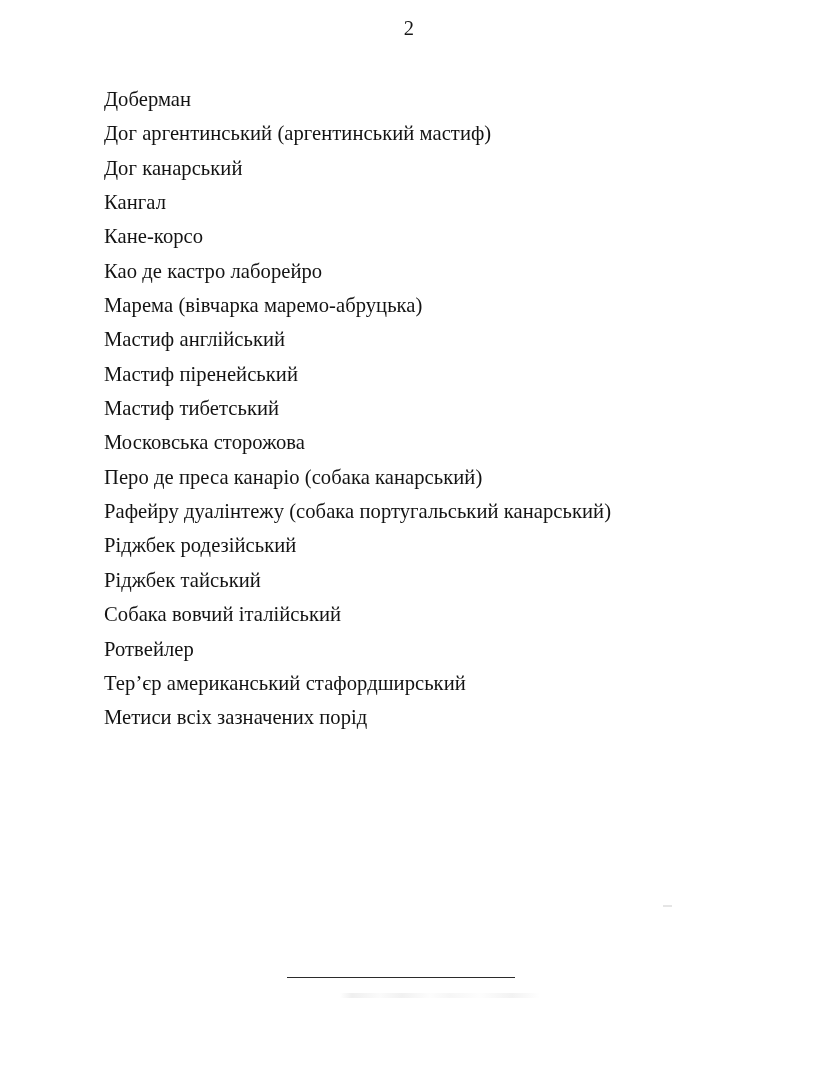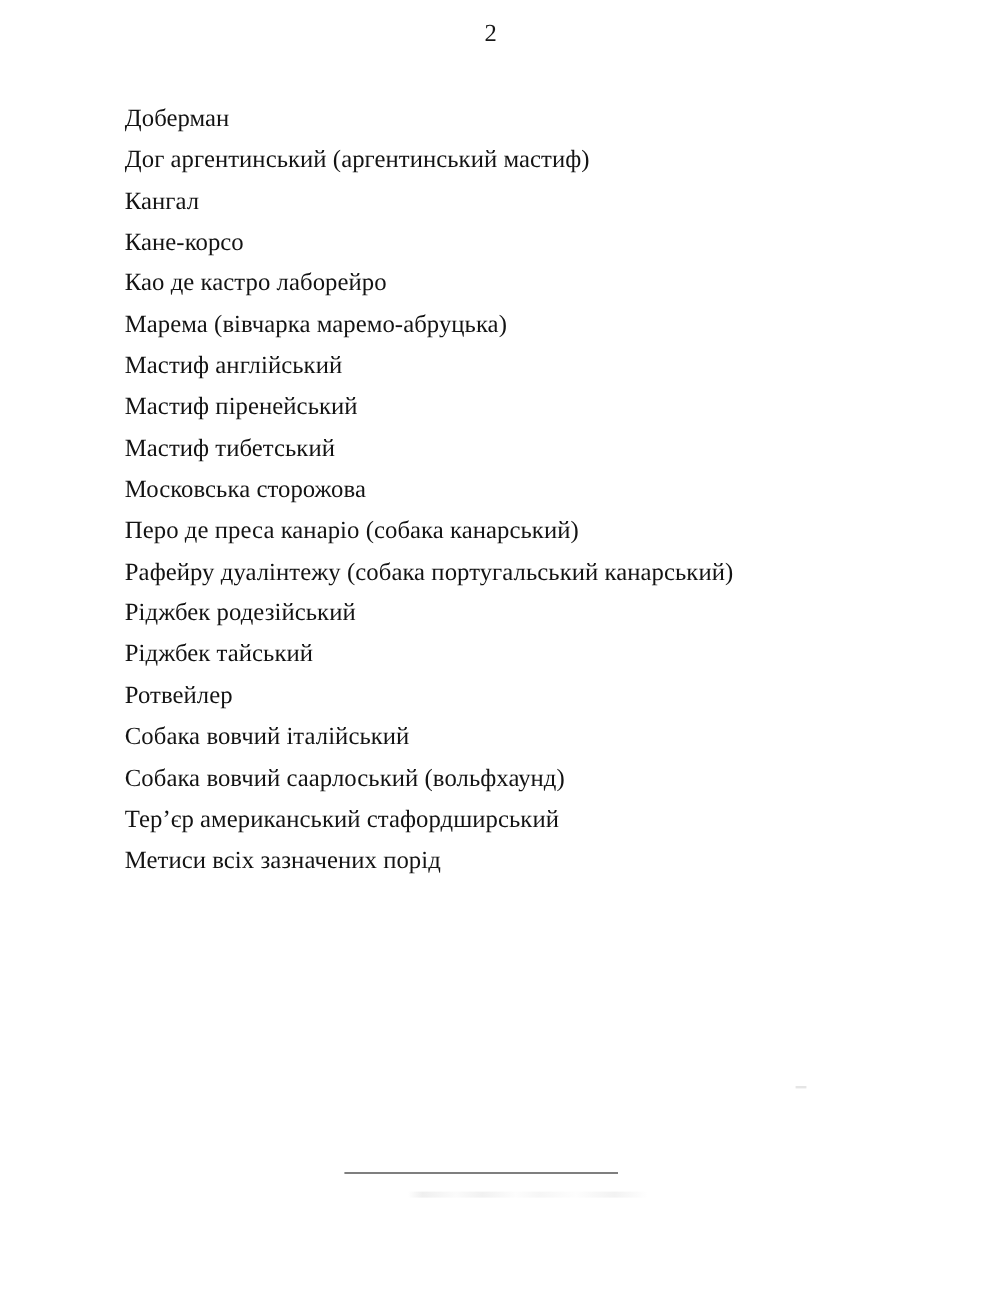--- a/index.html
+++ b/index.html
@@ -107,35 +107,35 @@
 
 <div class="page">
 
   <div class="page-header">
     <span class="page-number">2</span>
   </div>
 
   <ul class="breed-list">
       <li class="breed-item">Доберман</li>
       <li class="breed-item">Дог аргентинський (аргентинський мастиф)</li>
+      <li class="breed-item">Дог канарський</li>
       <li class="breed-item">Кангал</li>
       <li class="breed-item">Кане-корсо</li>
       <li class="breed-item">Као де кастро лаборейро</li>
       <li class="breed-item">Марема (вівчарка маремо-абруцька)</li>
       <li class="breed-item">Мастиф англійський</li>
       <li class="breed-item">Мастиф піренейський</li>
       <li class="breed-item">Мастиф тибетський</li>
       <li class="breed-item">Московська сторожова</li>
       <li class="breed-item">Перо де преса канаріо (собака канарський)</li>
       <li class="breed-item">Рафейру дуалінтежу (собака португальський канарський)</li>
       <li class="breed-item">Ріджбек родезійський</li>
       <li class="breed-item">Ріджбек тайський</li>
+      <li class="breed-item">Собака вовчий італійський</li>
       <li class="breed-item">Ротвейлер</li>
-      <li class="breed-item">Собака вовчий італійський</li>
-      <li class="breed-item">Собака вовчий саарлоський (вольфхаунд)</li>
       <li class="breed-item">Тер’єр американський стафордширський</li>
       <li class="breed-item">Метиси всіх зазначених порід</li>
     </ul>
 
   <hr class="footnote-rule">
 
   <div class="scan-artifact artifact-right-dash"></div>
   <div class="scan-artifact artifact-below-rule"></div>
 
 </div>

